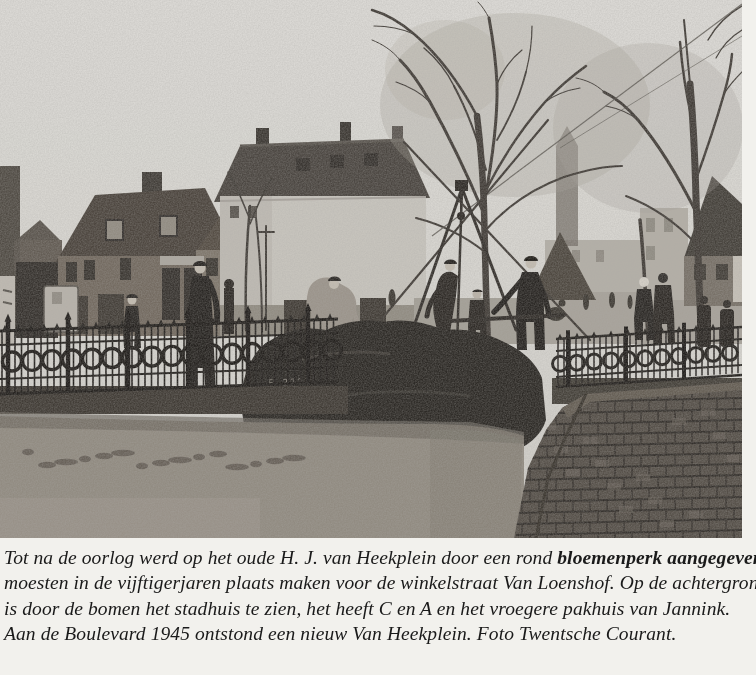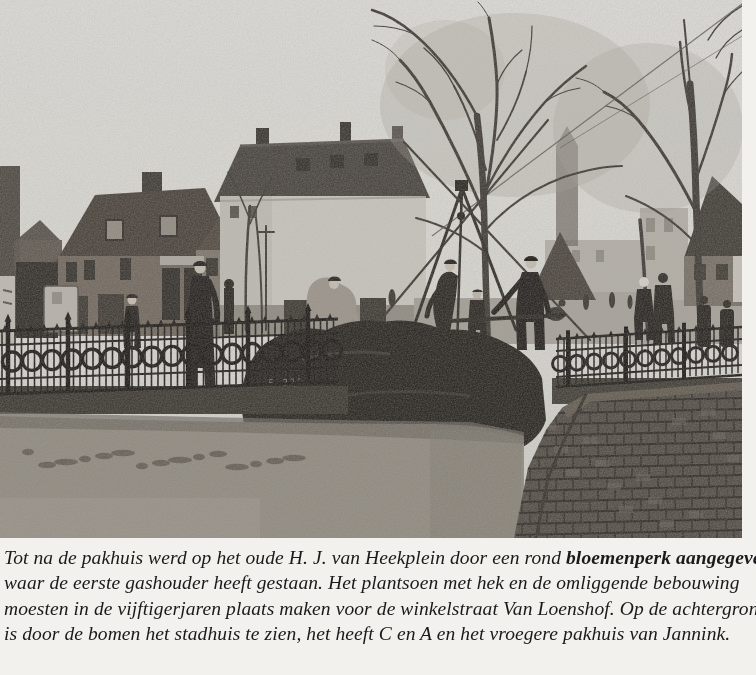--- a/index.html
+++ b/index.html
@@ -715,19 +715,19 @@
         <path d="M562,408 L586,394 L742,382 L742,390 L590,402 L568,418 Z" fill="#5f594f"></path>
         <path d="M586,394 L566,436 L548,478 L536,538" stroke="#343029" stroke-width="3" fill="none"></path>
       </g>
 
       <rect width="742" height="538" fill="#cfcdc7" opacity="0.05"></rect>
       <rect width="742" height="538" filter="url(#grainF)"></rect>
     </svg>
   </div>
 
   <figcaption class="caption">
-    <div class="cap-line"><span>Tot na de pakhuis werd op het oude H. J. van Heekplein door een rond </span><b>bloemenperk aangegeven</b></div>
-    <div class="cap-line">waar de eerste gashouder heeft gestaan. Het plantsoen met hek en de omliggende bebouwing</div>
+    <div class="cap-line"><span>Tot na de oorlog werd op het oude H. J. van Heekplein door een rond </span><b>bloemenperk aangegeven</b></div>
     <div class="cap-line">moesten in de vijftigerjaren plaats maken voor de winkelstraat Van Loenshof. Op de achtergrond</div>
     <div class="cap-line">is door de bomen het stadhuis te zien, het heeft C en A en het vroegere pakhuis van Jannink.</div>
+    <div class="cap-line">Aan de Boulevard 1945 ontstond een nieuw Van Heekplein. Foto Twentsche Courant.</div>
   </figcaption>
 
 </figure>
 
 </body></html>

